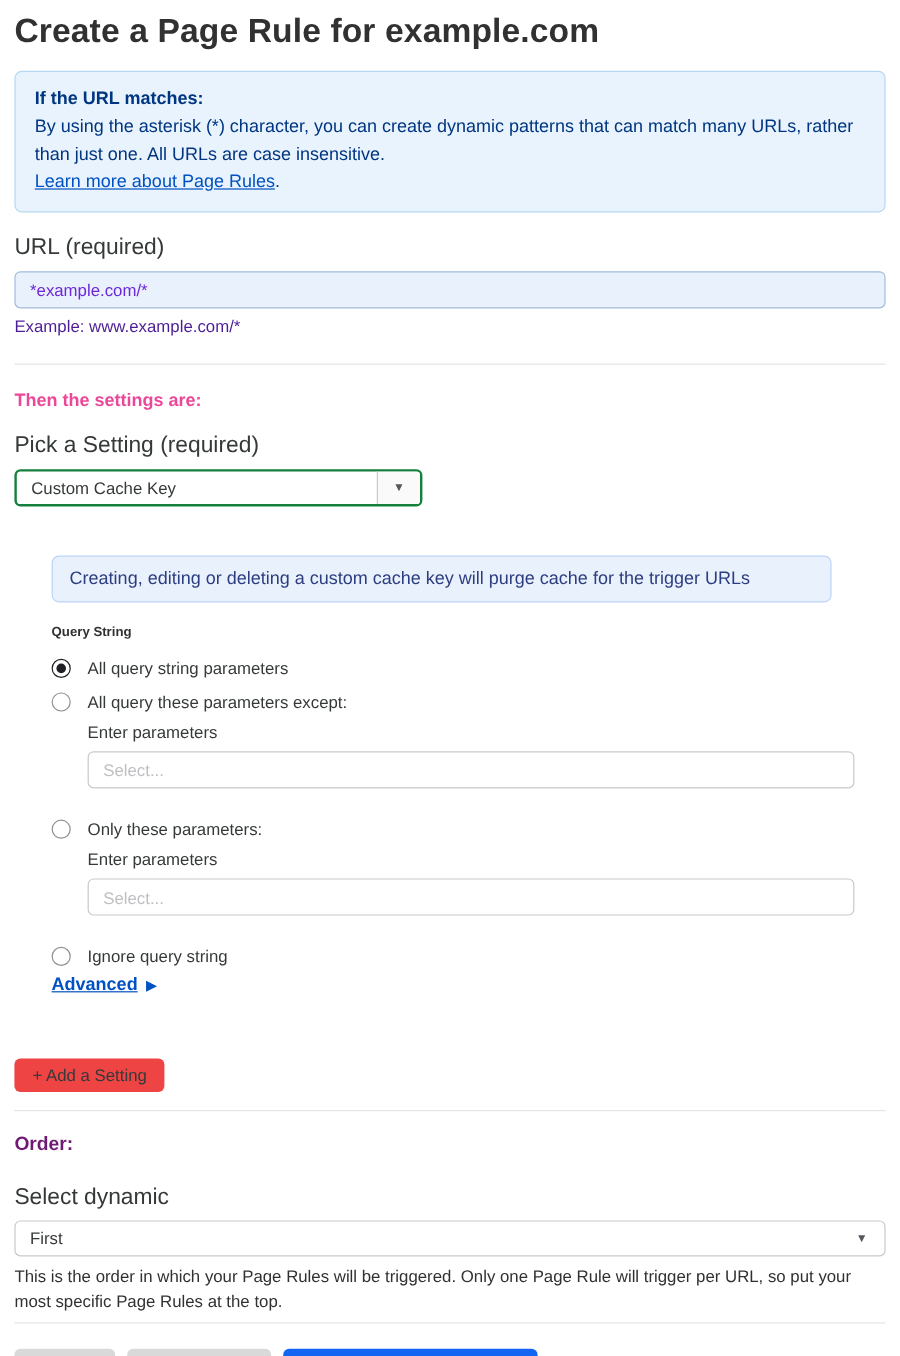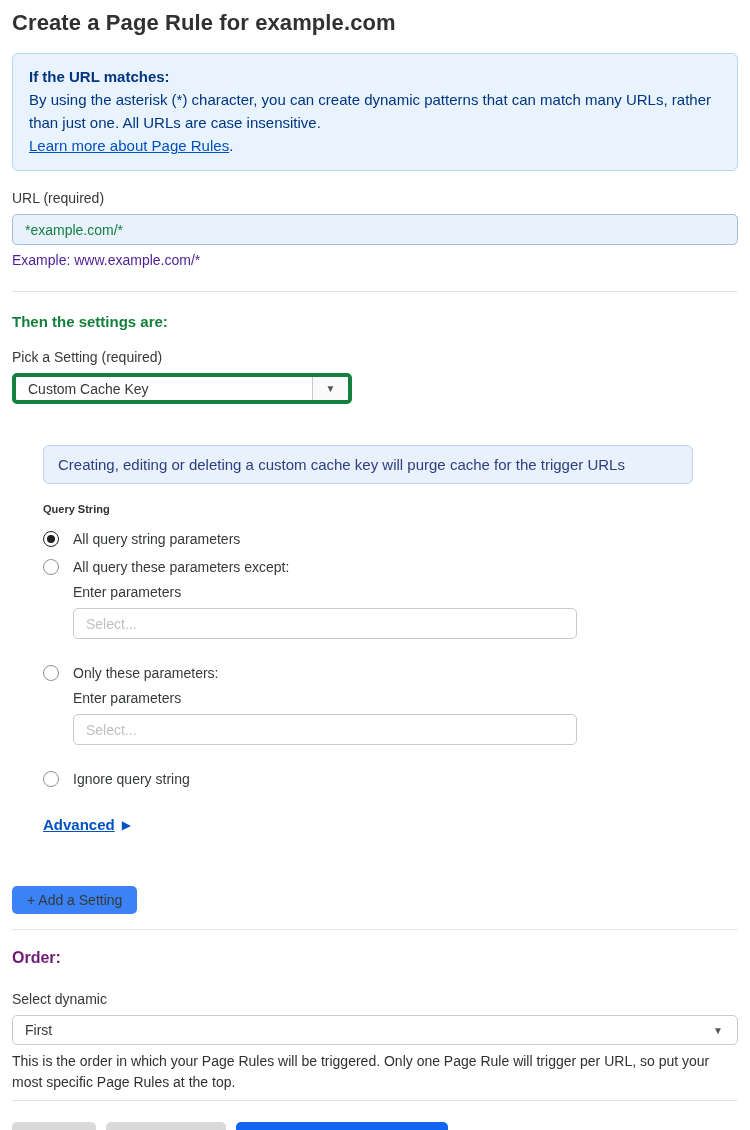--- a/index.html
+++ b/index.html
@@ -6,59 +6,59 @@
   html, body { width: 750px; }
   body {
     font-family: "Liberation Sans", sans-serif;
     background: #ffffff;
     color: #36393a;
     font-size: 14px;
     -webkit-font-smoothing: antialiased;
   }
   .page { padding: 10px 12px 15px; width: 750px; }
 
-  .title { font-size: 22px; font-weight: 700; color: #313131; letter-spacing: .1px; }
+  .title { font-size: 28px; font-weight: 700; color: #313131; letter-spacing: .1px; }
 
   .info-box {
     margin-top: 17px;
     background: #e9f3fd;
     border: 1px solid #b5d7f2;
     border-radius: 6px;
     padding: 11px 16px 13px;
     color: #003681;
     font-size: 15px;
     line-height: 23px;
   }
   .info-heading { font-weight: 700; }
   .info-link { color: #0051c3; text-decoration: underline; cursor: pointer; }
 
-  .field-label { margin-top: 19px; font-size: 14px; color: #36393a; }
+  .field-label { margin-top: 19px; font-size: 19px; color: #36393a; }
 
   .url-input {
     margin-top: 8px; width: 100%; height: 31px;
     background: #e9f1fd;
     border: 1px solid #a3bbdd;
     border-radius: 5px;
     padding: 0 12px;
     font: 14px "Liberation Sans", sans-serif;
-    color: #15803d;
+    color: #6d28d9;
     outline: none;
     display: block;
   }
   .hint { margin-top: 7px; color: #4c1d95; }
 
   .divider { border: none; border-top: 1px solid #e4e4e4; margin-top: 23px; }
 
-  .section-heading { margin-top: 21px; font-size: 15px; font-weight: 700; color: #15803d; }
+  .section-heading { margin-top: 21px; font-size: 15px; font-weight: 700; color: #ec4899; }
 
   
   .select-sm {
     margin-top: 8px;
     width: 340px; height: 31px;
-    border: 4px solid #15803d;
+    border: 2px solid #15803d;
     border-radius: 5px;
     display: flex; align-items: stretch;
     overflow: hidden;
     background: #fff;
     cursor: pointer;
   }
   .select-sm-value { flex: 1; display: flex; align-items: center; padding: 0 12px; color: #36393a; }
   .select-sm-btn {
     width: 36px; border-left: 1px solid #c9c9c9; background: #fafafa;
     display: flex; align-items: center; justify-content: center;
@@ -91,37 +91,37 @@
   .radio.checked { border-color: #202124; }
   .radio.checked::after {
     content: ""; position: absolute; left: 3px; top: 3px; right: 3px; bottom: 3px;
     border-radius: 50%; background: #202124;
   }
   .radio-label { margin-left: 14px; color: #36393a; }
 
   .sub-field { margin-left: 30px; }
   .sub-label { margin-top: 9px; color: #36393a; }
   .param-input {
-    margin-top: 8px; width: 504px; height: 31px;
+    margin-top: 8px; width: 639px; height: 31px;
     border: 1px solid #c9c9c9; border-radius: 5px;
     padding: 0 12px; display: block;
     font: 14px "Liberation Sans", sans-serif;
     color: #36393a; outline: none; background: #fff;
   }
   .param-input::placeholder { color: #c0c0c4; }
   .gap-before-radio { margin-top: 26px; }
 
-  .advanced-row { margin-top: 29px; display: flex; align-items: center; cursor: pointer; }
+  .advanced-row { margin-top: 7px; display: flex; align-items: center; cursor: pointer; }
   .advanced-link { color: #0051c3; font-size: 15px; font-weight: 700; text-decoration: underline; }
   .advanced-caret { margin-left: 7px; color: #0051c3; font-size: 12px; line-height: 1; }
 
   .add-setting-btn {
     margin-top: 53px;
     display: inline-block;
-    background: #3b82f6;
+    background: #ef4444;
     border: none; border-radius: 5px;
     padding: 0 15px; height: 28px; line-height: 28px;
     font: 14px "Liberation Sans", sans-serif;
     color: #36393a; cursor: pointer;
   }
   .divider-order { border: none; border-top: 1px solid #e4e4e4; margin-top: 15px; }
   .order-heading { margin-top: 19px; font-size: 16px; font-weight: 700; color: #701a75; }
   .order-label { margin-top: 24px; }
 
   .select-lg {

